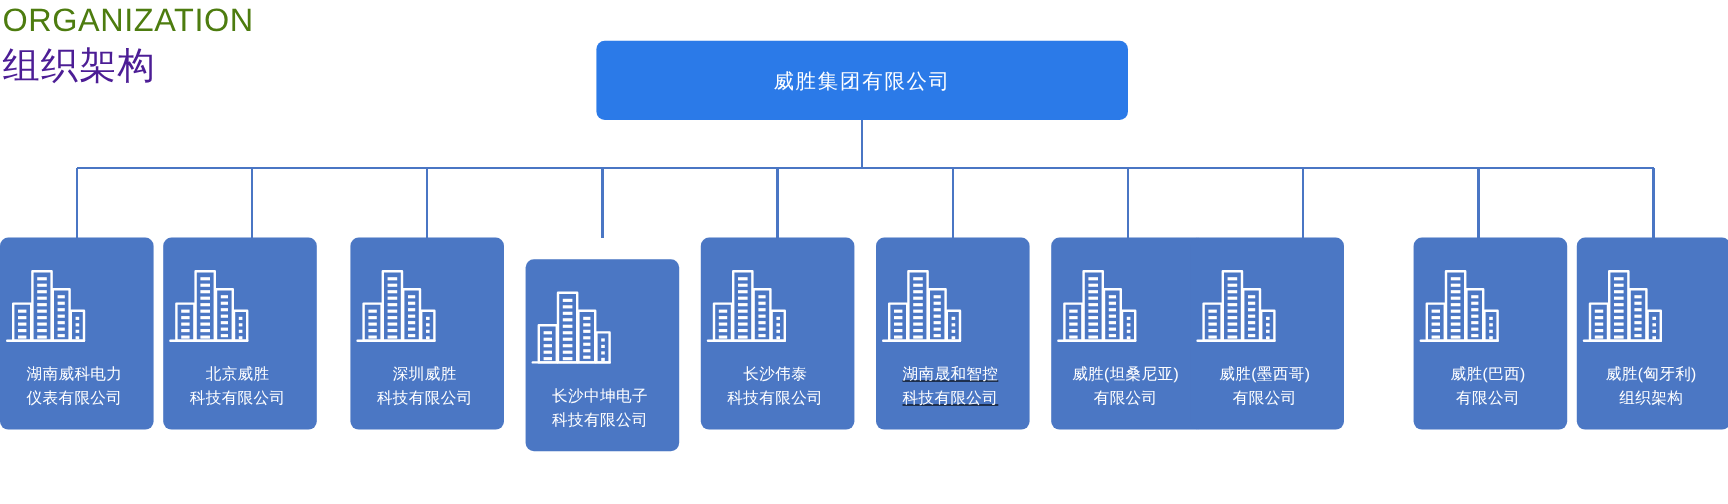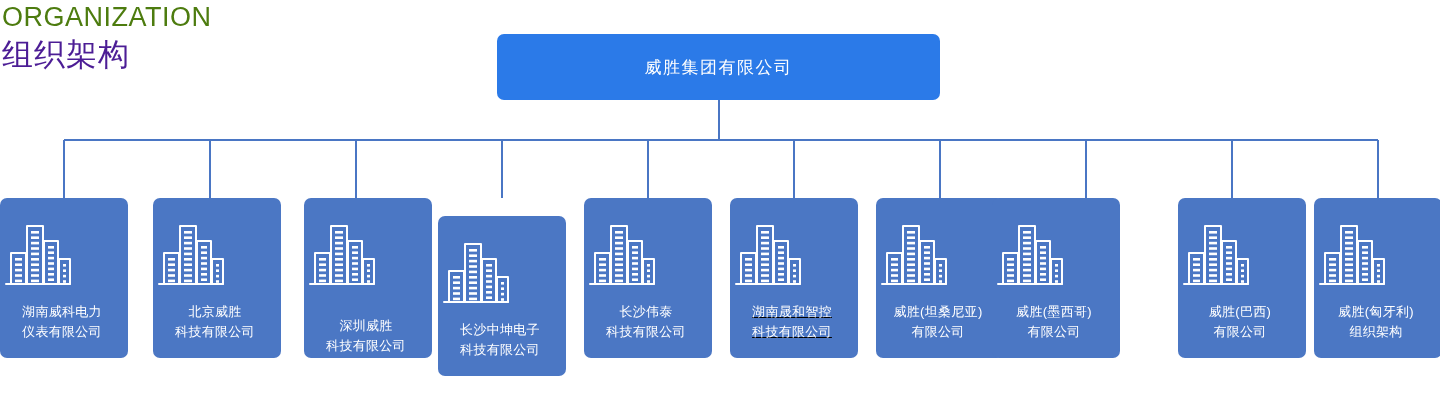--- a/index.html
+++ b/index.html
@@ -179,21 +179,21 @@
               <rect x="63" y="44.0" width="3" height="2.6"></rect>
               <rect x="63" y="49.4" width="3" height="2.6"></rect>
               <rect x="63" y="54.8" width="3" height="2.6"></rect>
               <rect x="63" y="60.2" width="3" height="2.6"></rect>
             </g>
           </g>
         </svg>
         <div class="card-label">湖南威科电力
 仪表有限公司</div>
       </div>
-      <div class="card" style="left: 153px;">
+      <div class="card" style="left: 136px;">
         <svg viewBox="0 0 72 68" class="card-icon">
           <g fill="none" stroke="#ffffff" stroke-width="2" stroke-linejoin="round">
             <rect x="11" y="33" width="15" height="31"></rect>
             <rect x="27" y="6" width="16" height="58"></rect>
             <rect x="44" y="21" width="14" height="43"></rect>
             <rect x="59" y="39" width="11" height="25"></rect>
             <line x1="6" y1="64" x2="70" y2="64" stroke-linecap="round"></line>
             <g fill="#ffffff" stroke="none">
               <rect x="15" y="38.0" width="7" height="2.6"></rect>
               <rect x="15" y="43.4" width="7" height="2.6"></rect>
@@ -220,21 +220,21 @@
               <rect x="63" y="44.0" width="3" height="2.6"></rect>
               <rect x="63" y="49.4" width="3" height="2.6"></rect>
               <rect x="63" y="54.8" width="3" height="2.6"></rect>
               <rect x="63" y="60.2" width="3" height="2.6"></rect>
             </g>
           </g>
         </svg>
         <div class="card-label">北京威胜
 科技有限公司</div>
       </div>
-      <div class="card" style="left: 304px; gap: 14px;">
+      <div class="card" style="left: 292px;">
         <svg viewBox="0 0 72 68" class="card-icon">
           <g fill="none" stroke="#ffffff" stroke-width="2" stroke-linejoin="round">
             <rect x="11" y="33" width="15" height="31"></rect>
             <rect x="27" y="6" width="16" height="58"></rect>
             <rect x="44" y="21" width="14" height="43"></rect>
             <rect x="59" y="39" width="11" height="25"></rect>
             <line x1="6" y1="64" x2="70" y2="64" stroke-linecap="round"></line>
             <g fill="#ffffff" stroke="none">
               <rect x="15" y="38.0" width="7" height="2.6"></rect>
               <rect x="15" y="43.4" width="7" height="2.6"></rect>

